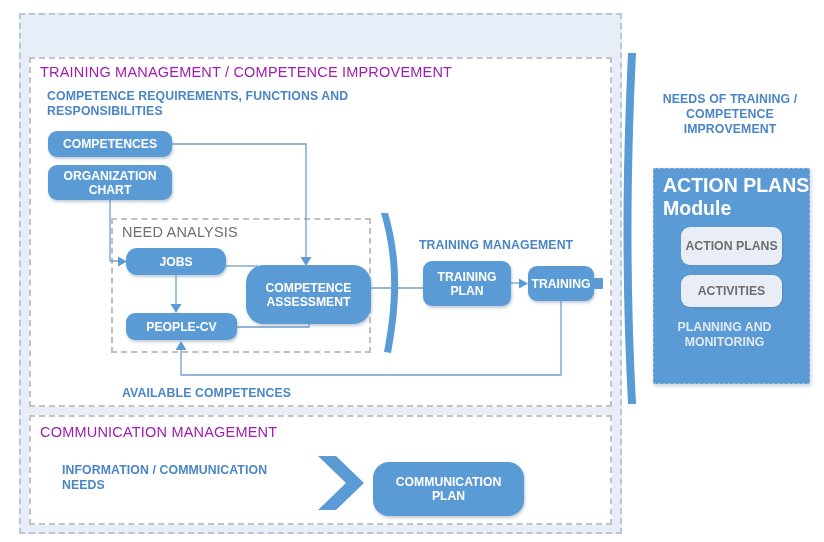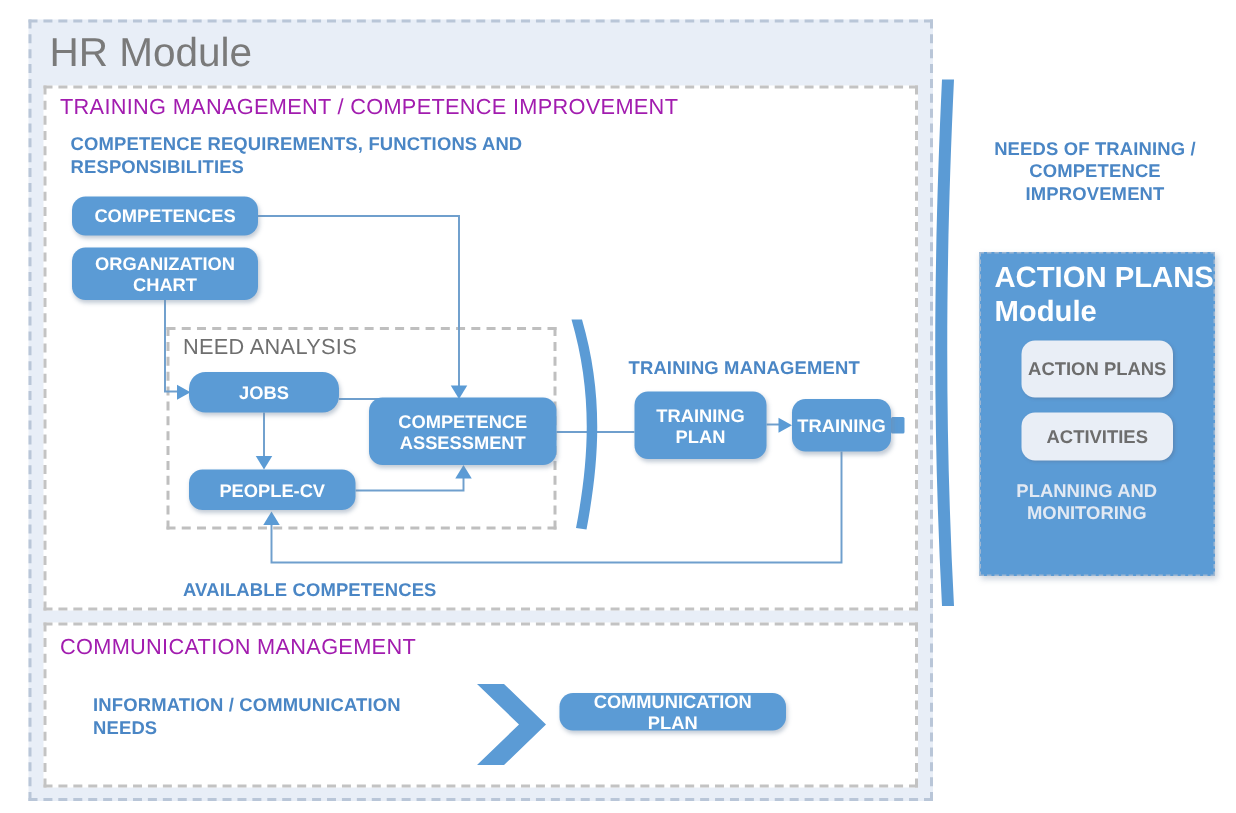--- a/index.html
+++ b/index.html
@@ -48,24 +48,24 @@
     position:absolute;background:#5b9bd5;border-radius:9px;
     color:#ffffff;font-weight:bold;font-size:12.2px;line-height:14px;
     display:flex;align-items:center;justify-content:center;text-align:center;
     box-shadow:1px 2px 3px rgba(120,140,165,.45);
     box-sizing:border-box;padding:2px 16px;
   }
   .b-competences{left:48px;top:131px;width:124px;height:26px;}
   .b-orgchart{left:48px;top:165px;width:124px;height:35px;}
   .b-jobs{left:126px;top:248px;width:100px;height:27px;border-radius:11px;}
   .b-peoplecv{left:126px;top:313px;width:111px;height:27px;}
-  .b-compassess{left:246px;top:265px;width:125px;height:45px;}
+  .b-compassess{left:246px;top:265px;width:125px;height:59px;border-radius:18px;}
   .b-trainplan{left:423px;top:261px;width:88px;height:45px;}
   .b-courses{left:528px;top:266px;width:66px;height:35px;}
-  .b-commplan{left:373px;top:462px;width:151px;height:25px;}
+  .b-commplan{left:373px;top:462px;width:151px;height:54px;border-radius:16px;}
 
   
   .ap-module{
     position:absolute;left:653px;top:168px;width:157px;height:216px;
     background:#5b9bd5;border:1px dashed #9fb7d2;box-sizing:border-box;
     box-shadow:1px 2px 4px rgba(120,140,165,.4);
   }
   .ap-title1{position:absolute;left:663px;top:174px;color:#fff;font-weight:bold;font-size:19.5px;white-space:nowrap;}
   .ap-title2{position:absolute;left:663px;top:197px;color:#fff;font-weight:bold;font-size:19.5px;white-space:nowrap;}
   .ap-chip{
@@ -86,21 +86,20 @@
   .wire{stroke:#6f9fcd;stroke-width:1.3px;fill:none;}
   .ahead{fill:#5b9bd5;}
   .bluefill{fill:#5b9bd5;}
 </style>
 </head>
 <body>
 
 <div id="stage">
 
   <div class="hr-outer"></div>
-  <div class="hr-title">HR Module</div>
 
   <div class="panel panel-training"></div>
   <div class="panel-title t-training">TRAINING MANAGEMENT / COMPETENCE IMPROVEMENT</div>
 
   <div class="panel panel-comm"></div>
   <div class="panel-title t-comm">COMMUNICATION MANAGEMENT</div>
 
   <div class="panel-need"></div>
   <div class="panel-title t-need">NEED ANALYSIS</div>
 

